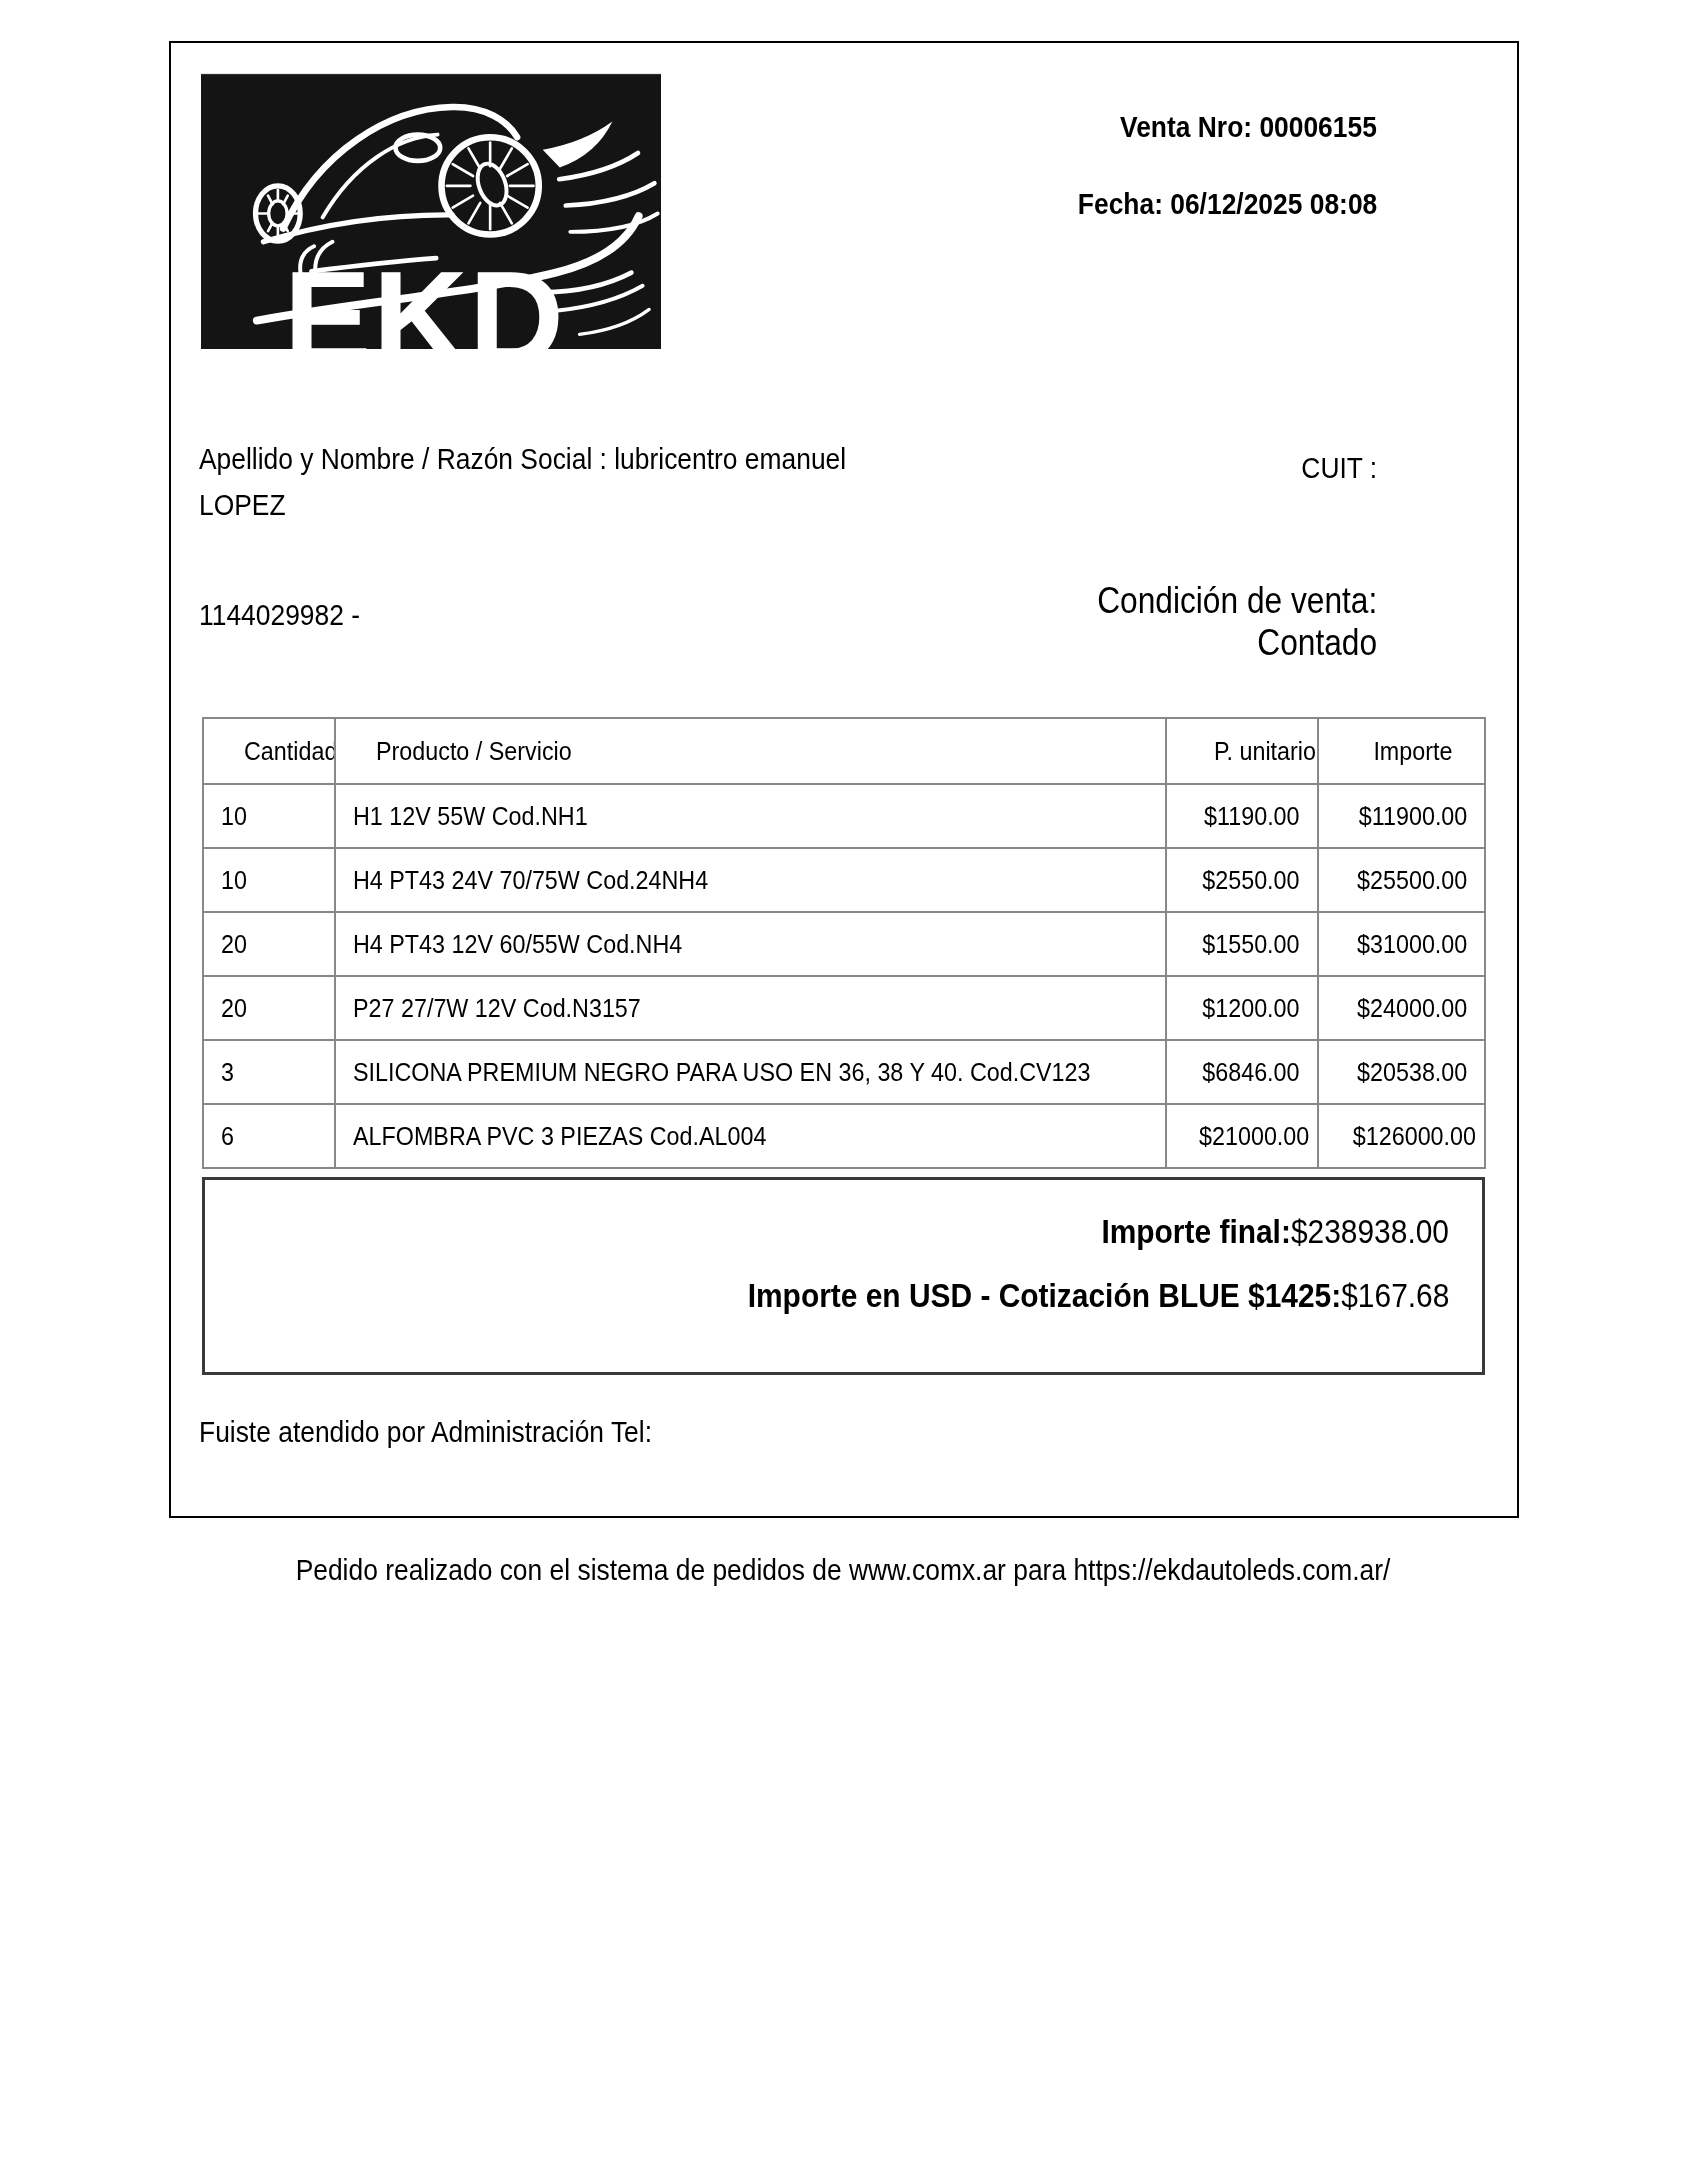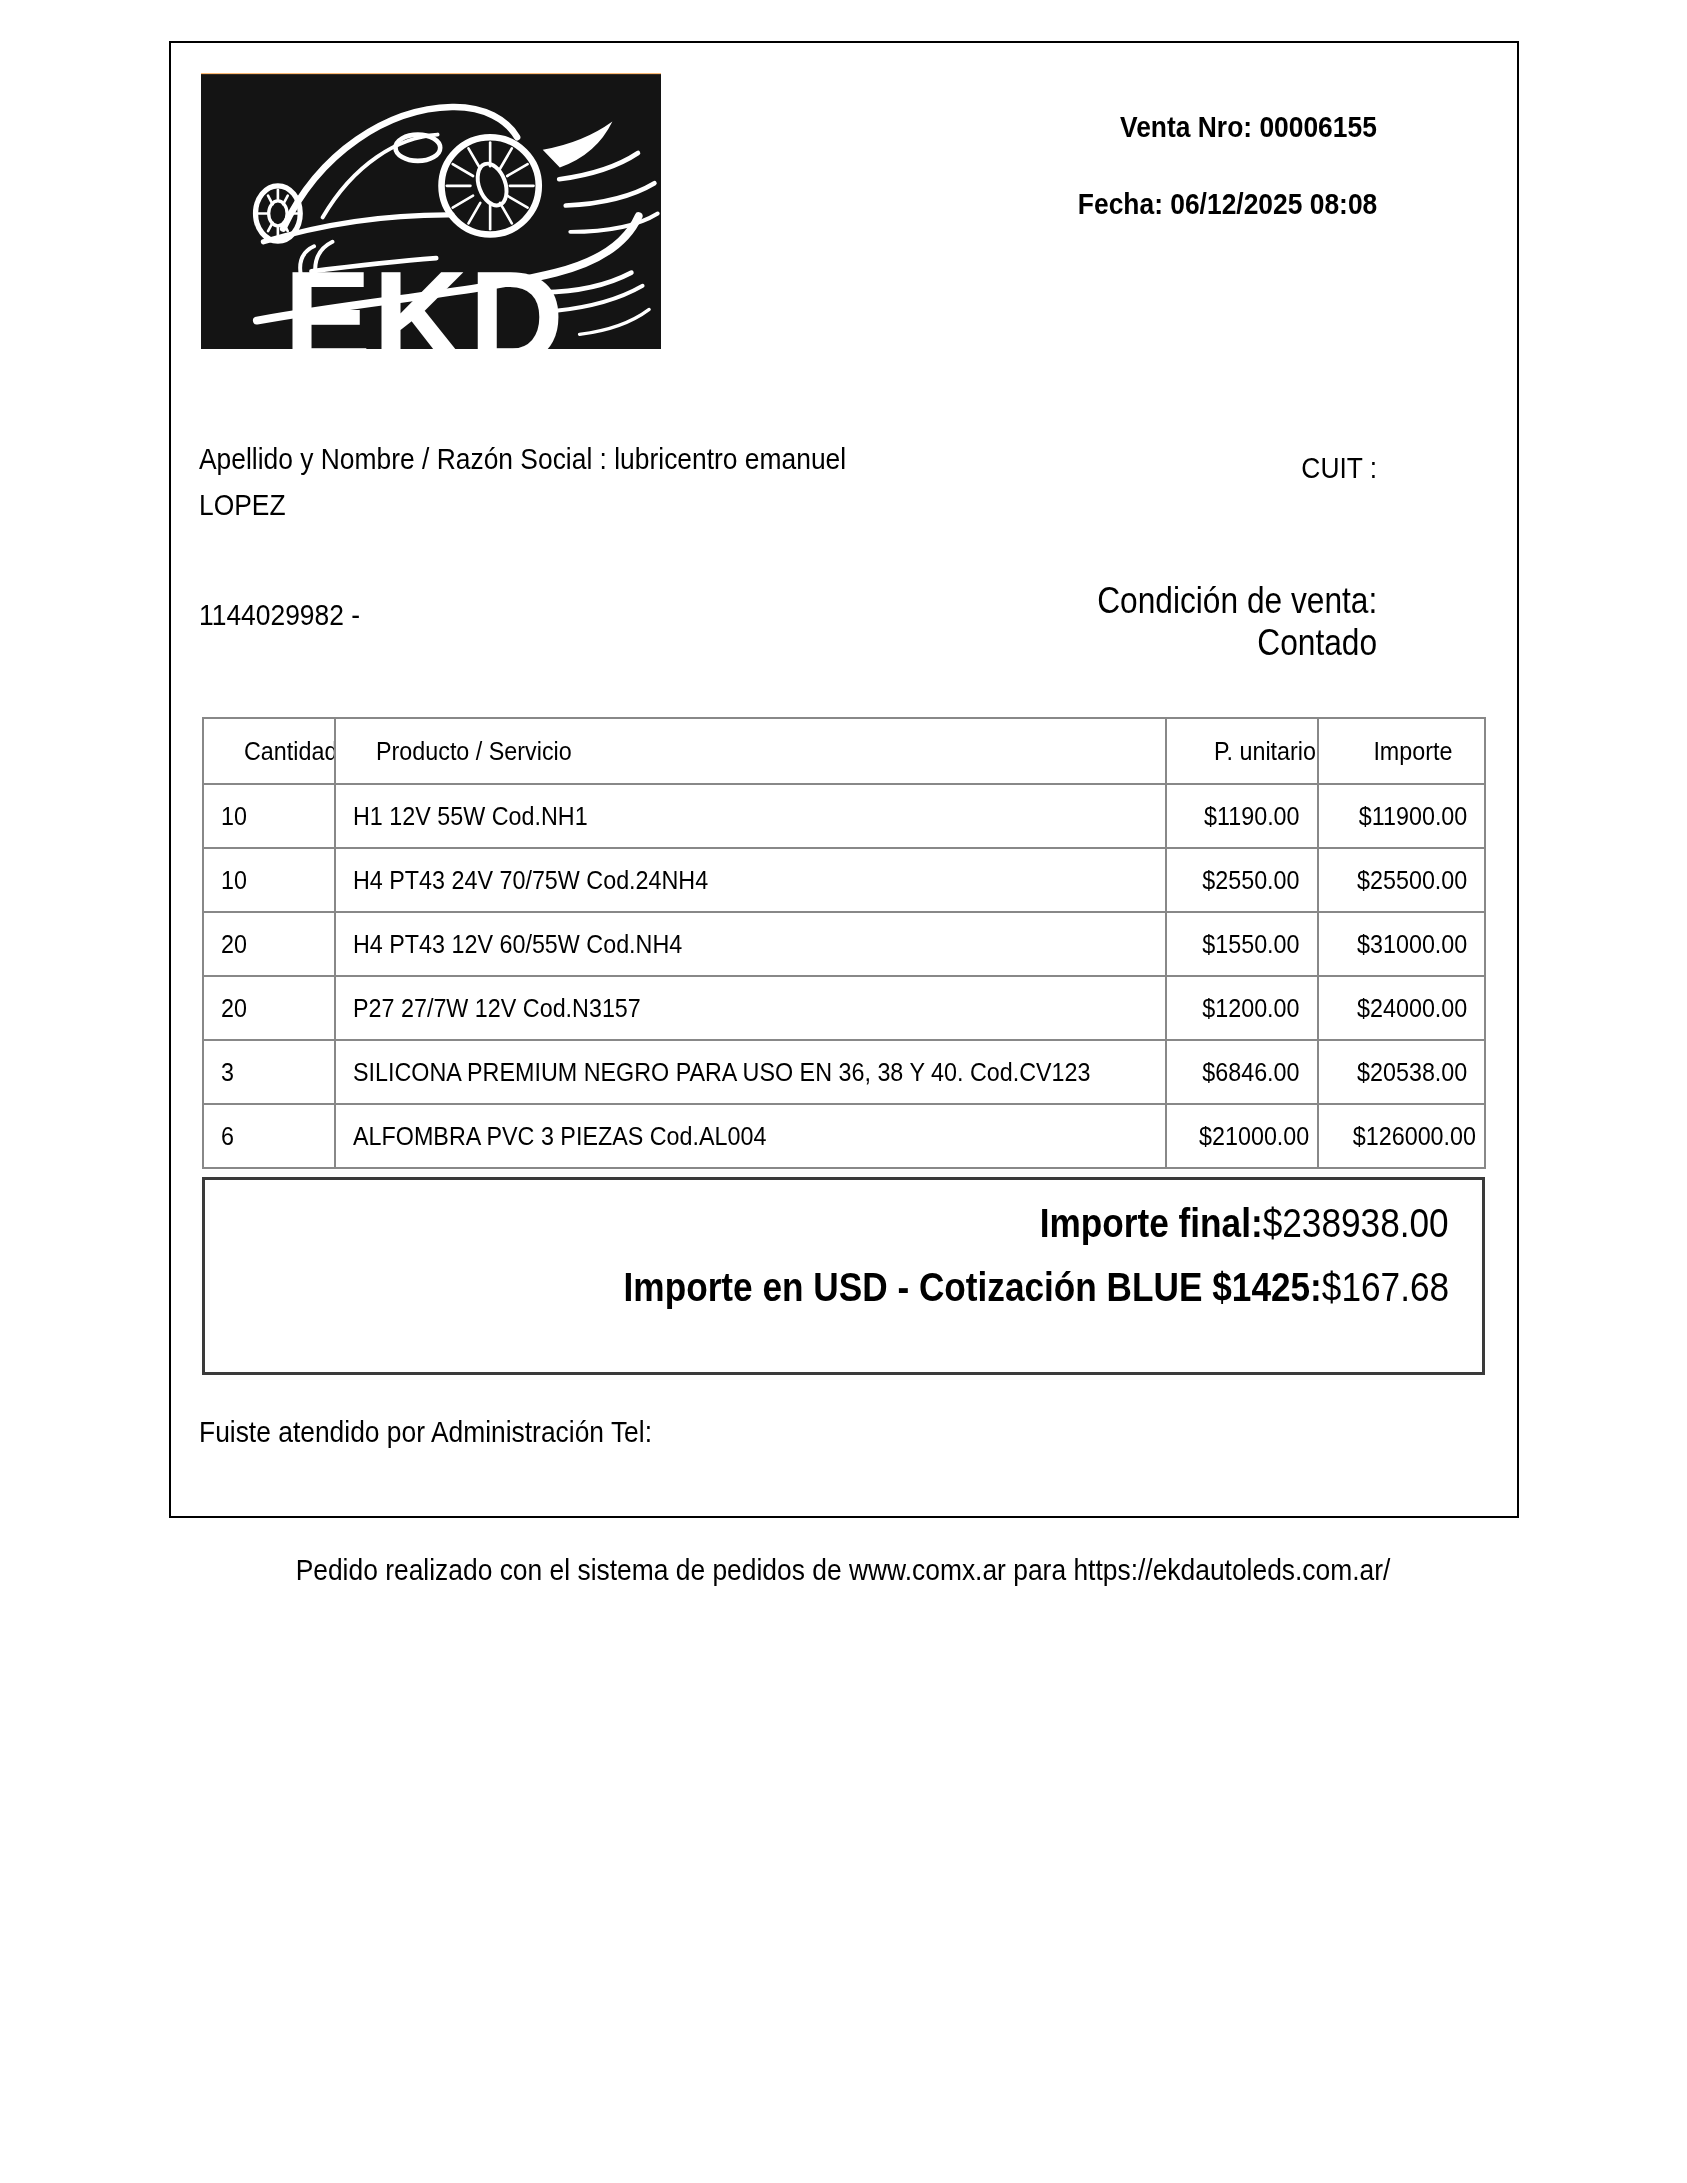--- a/index.html
+++ b/index.html
@@ -13,21 +13,21 @@
   .ol{transform-origin:0 50%;}
   .or{transform-origin:100% 50%;}
   .oc{transform-origin:50% 50%;}
 
   .sheet{
     position:absolute;left:169px;top:41px;width:1350px;height:1477px;
     border:2.6px solid #000;box-sizing:border-box;background:#fff;
   }
   .abs{position:absolute;}
 
-  .logo-box{left:30px;top:30px;width:460px;height:276px;background:#fdba74;overflow:hidden;}
+  .logo-box{left:30px;top:30px;width:460px;height:276px;background:#e5e5e5;overflow:hidden;}
 
   .sale-line{right:140px;font-size:30px;font-weight:bold;text-align:right;}
   .client-name{left:28.4px;top:393px;line-height:46px;font-size:30px;}
   .cuit{right:140px;top:408px;font-size:30px;text-align:right;}
   .phone{left:28.4px;top:555px;font-size:30px;}
   .condition{right:140px;top:537px;line-height:42px;font-size:36px;text-align:right;}
 
   table.items{
     position:absolute;left:31px;top:674px;width:1283px;
     border-collapse:collapse;table-layout:fixed;font-size:26.5px;
@@ -37,22 +37,22 @@
     overflow:hidden;vertical-align:middle;background:#fff;
   }
   table.items thead th{height:64px;padding-left:40px;}
   table.items tbody td{height:62px;margin-top:44px;}
   .al{text-align:left;}
   .ar{text-align:right;}
   .ac{text-align:center;}
 
   .totals-box{
     left:31px;top:1134px;width:1283px;height:198px;box-sizing:border-box;
-    border:3.3px solid #3a3a3a;text-align:right;padding:25px 33px 0 0;
-    font-size:40px;line-height:37px;
+    border:3.3px solid #3a3a3a;text-align:right;padding:33px 33px 0 0;
+    font-size:34px;line-height:37px;
   }
   .totals-line2{margin-top:27px;}
   .b{font-weight:bold;}
 
   .attended{left:28.4px;top:1372px;font-size:30px;}
   .footer-note{
     position:absolute;left:0;top:1553px;width:1687px;text-align:center;font-size:30px;
   }
 </style>
 </head>

